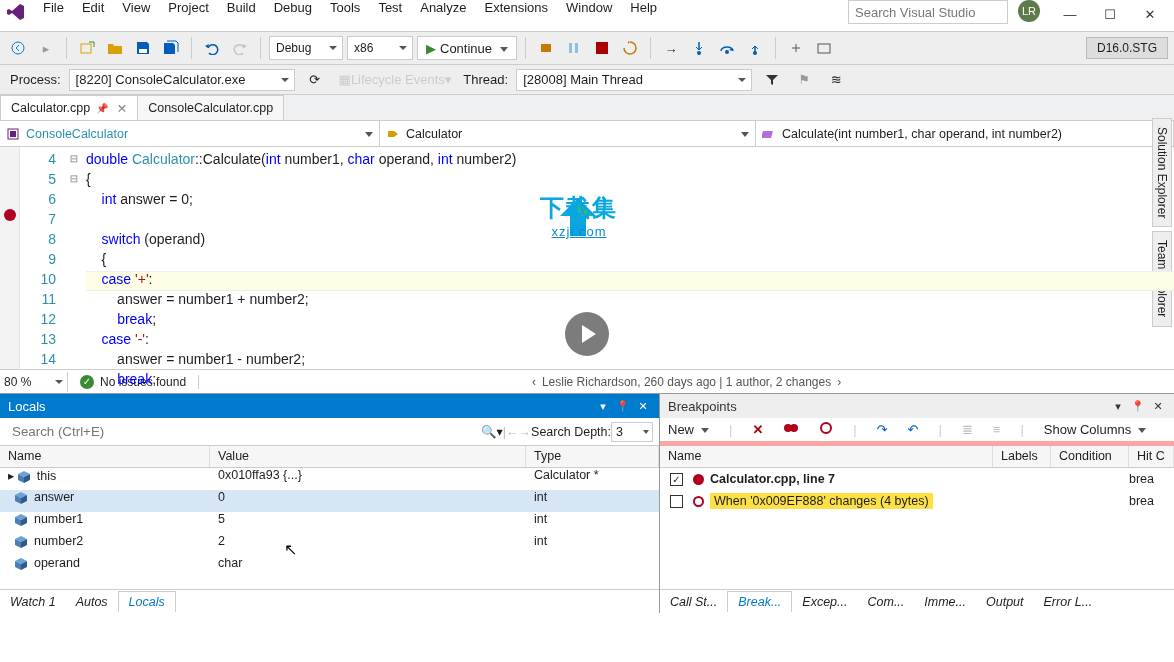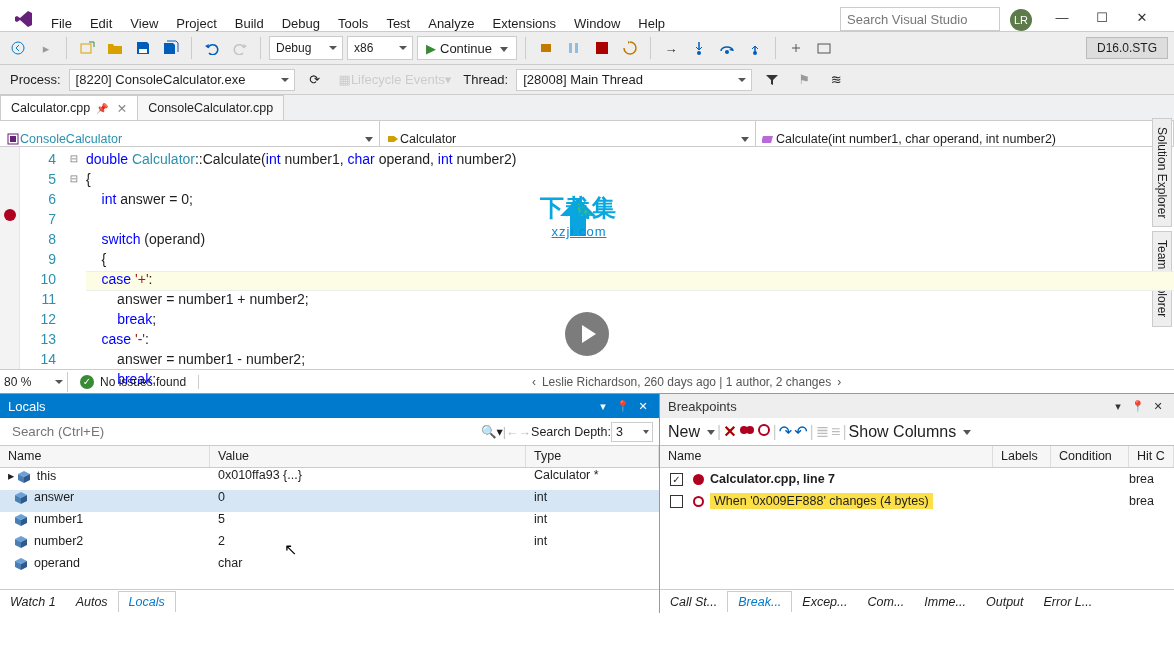--- a/index.html
+++ b/index.html
@@ -1,19 +1,19 @@
 <!DOCTYPE html>
 <html><head>
 <meta charset="utf-8">
 <style>
 * { box-sizing: border-box; margin: 0; padding: 0; font-family: "Segoe UI", Tahoma, sans-serif; }
 body { width: 1174px; height: 662px; background: #fff; overflow: hidden; font-size: 13px; color: #1e1e1e; position: relative; }
 
 
-.menubar { height: 31px; display: flex; align-items: flex-end; padding: 0 12px; background: #fff; }
+.menubar { height: 31px; display: flex; align-items: flex-start; padding: 0 4px; background: #fff; }
 .vs-logo { width: 24px; height: 24px; display:flex; align-items:center; justify-content:center; margin-right:6px; }
 .menubar .menu-item { padding: 4px 9px; cursor: default; }
 .menubar-spacer { flex: 1; }
 .search-vs { width: 160px; height: 24px; border: 1px solid #ccc; padding: 2px 6px; color:#777; display:flex; align-items:center; }
 .avatar { width: 22px; height: 22px; border-radius: 50%; background:#5c7a4a; color:#fff; display:flex; align-items:center; justify-content:center; font-size:11px; margin: 0 10px; }
 .win-btn { width: 40px; height: 28px; display:flex; align-items:center; justify-content:center; color:#333; }
 
 
 .toolbar { background:#eee; border-top:1px solid #ccc; border-bottom:1px solid #ccc; display:flex; align-items:center; height:34px; padding:0 6px; gap:4px; }
 .tb-btn { min-width:24px; height:24px; padding:0 4px; display:flex; align-items:center; justify-content:center; position:relative; }
@@ -31,21 +31,21 @@
 
 
 .doc-tabs { height:26px; background:#eef0f2; display:flex; align-items:flex-end; border-bottom:1px solid #ccc; }
 .doc-tab { height:25px; padding:4px 10px; border:1px solid #ccc; border-bottom:none; background:#f7f7f7; display:flex; align-items:center; gap:6px; margin-right:-1px; font-size:12.5px;}
 .doc-tab.active { background:#fff; }
 .doc-tab .pin { color:#007acc; font-size:10px; }
 .doc-tab .x { color:#888; margin-left:2px; }
 
 
 .navbar { height:26px; display:flex; border-bottom:1px solid #ccc; }
-.nav-dd { flex:0 0 auto; border-right:1px solid #ccc; display:flex; align-items:flex-end; padding:0 6px; position:relative; font-size:12.5px;}
+.nav-dd { flex:0 0 auto; border-right:1px solid #ccc; display:flex; align-items:center; padding:0 6px; gap:6px; position:relative; font-size:12.5px;}
 .nav-dd .chev { margin-left:auto; }
 .nav-dd.cls { width:380px; }
 .nav-dd.fn  { width:376px; }
 .nav-dd.sig { flex:1; }
 
 
 .editor-wrap { display:flex; height:222px; position:relative; }
 .gutter-bp { width:20px; background:#f3f3f3; border-right:1px solid #e5e5e5; }
 .bp-dot { width:12px; height:12px; border-radius:50%; background:#b00020; margin:2px auto 0; }
 .linenos { width:46px; text-align:right; padding:2px 10px 0 0; color:#2b91af; font-family:Consolas, monospace; font-size:14px; line-height:20px; }
@@ -80,21 +80,21 @@
 .grid-hdr { display:flex; height:22px; border-bottom:1px solid #ccc; background:#f6f6f6; font-size:12.5px;}
 .grid-hdr > div { padding:3px 8px; border-right:1px solid #ddd; }
 .grid-body { flex:1; overflow:auto; font-size:12.5px;}
 .grid-row { display:flex; height:22px; }
 .grid-row.sel { background:#d6e6f5; }
 .grid-row > div { padding:0 8px; overflow:hidden; text-overflow:ellipsis; white-space:nowrap;}
 .locals .c-name{width:210px;} .locals .c-val{width:316px;} .locals .c-type{flex:1;}
 .cube{display:inline-block;vertical-align:middle;margin-right:6px;}
 
 
-.bp-toolbar { height:28px; border-bottom:1px solid #fca5a5; display:flex; align-items:center; gap:2px; padding:0 8px; font-size:16px;}
+.bp-toolbar { height:28px; border-bottom:5px solid #fca5a5; display:flex; align-items:center; gap:20px; padding:0 8px; font-size:13px;}
 .bp-btn{display:flex;align-items:center;gap:3px;}
 .bp-grid-hdr{display:flex;height:22px;border-bottom:1px solid #ccc;background:#f6f6f6;font-size:12.5px;}
 .bp-grid-hdr>div{padding:3px 8px;border-right:1px solid #ddd;}
 .bp .c-name{flex:1;} .bp .c-lab{width:58px;} .bp .c-cond{width:78px;} .bp .c-hit{width:45px;}
 .bp-row{display:flex;align-items:center;height:22px;padding-left:10px;font-size:12.5px;}
 .bp-row .c-name{flex:1;display:flex;align-items:center;gap:6px;}
 .bp-chk{width:13px;height:13px;border:1px solid #333;display:inline-flex;align-items:center;justify-content:center;margin-right:4px;font-size:10px;}
 .bp-dot-sm{width:11px;height:11px;border-radius:50%;background:#b00020;display:inline-block;}
 .bp-ring{width:11px;height:11px;border-radius:50%;border:2px solid #b00020;display:inline-block;box-sizing:border-box;}
 .bp-row.current .lbl{font-weight:600;}

